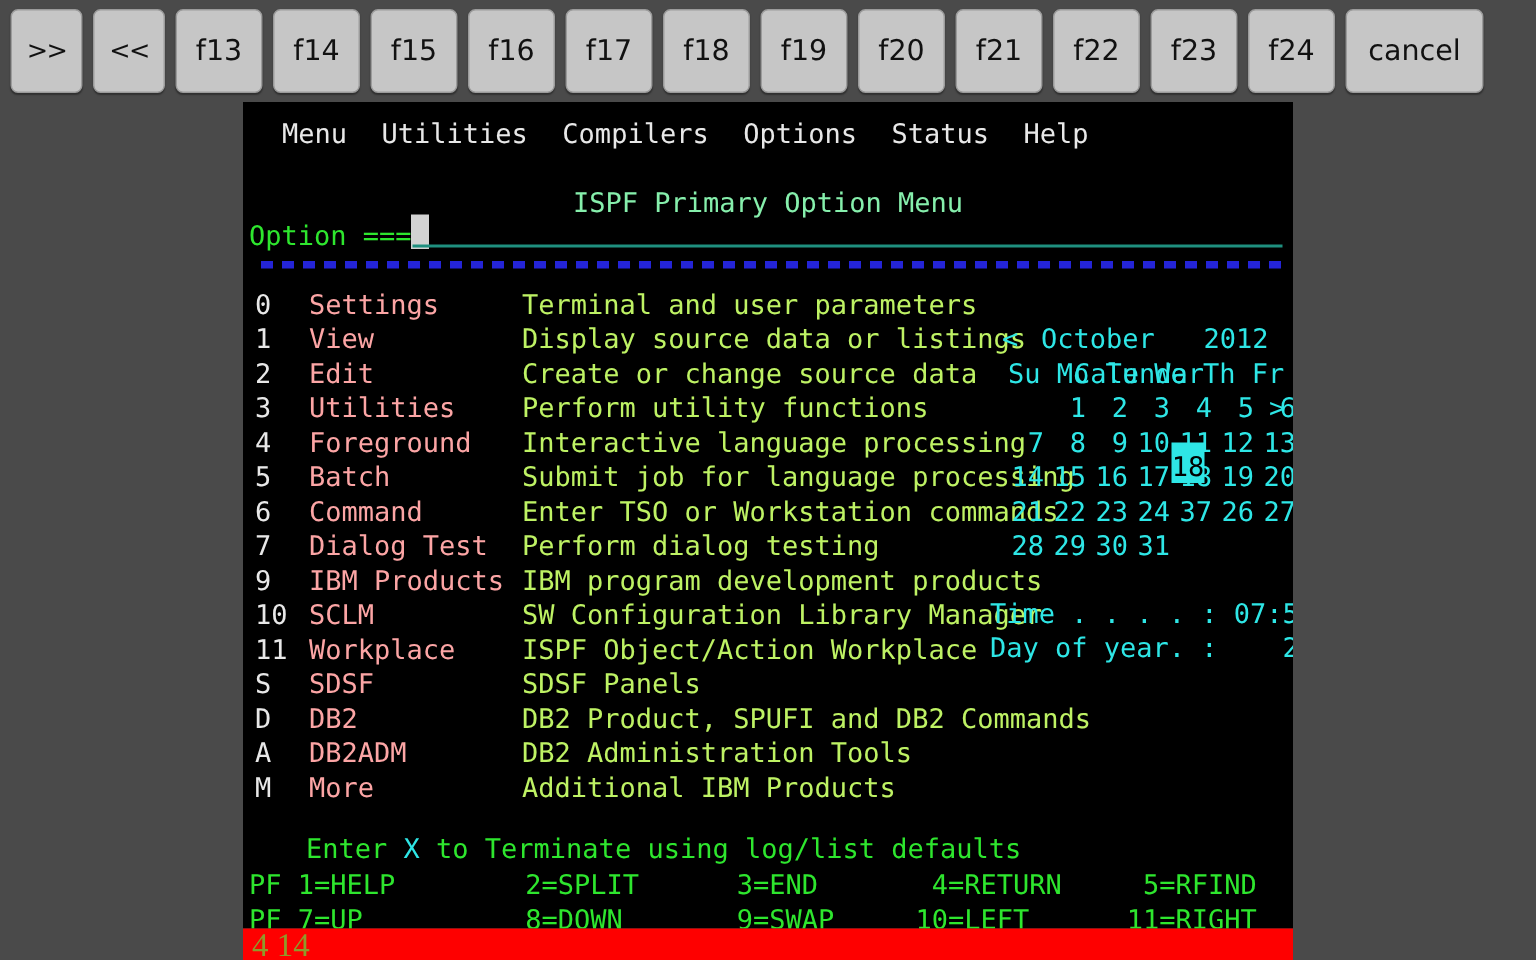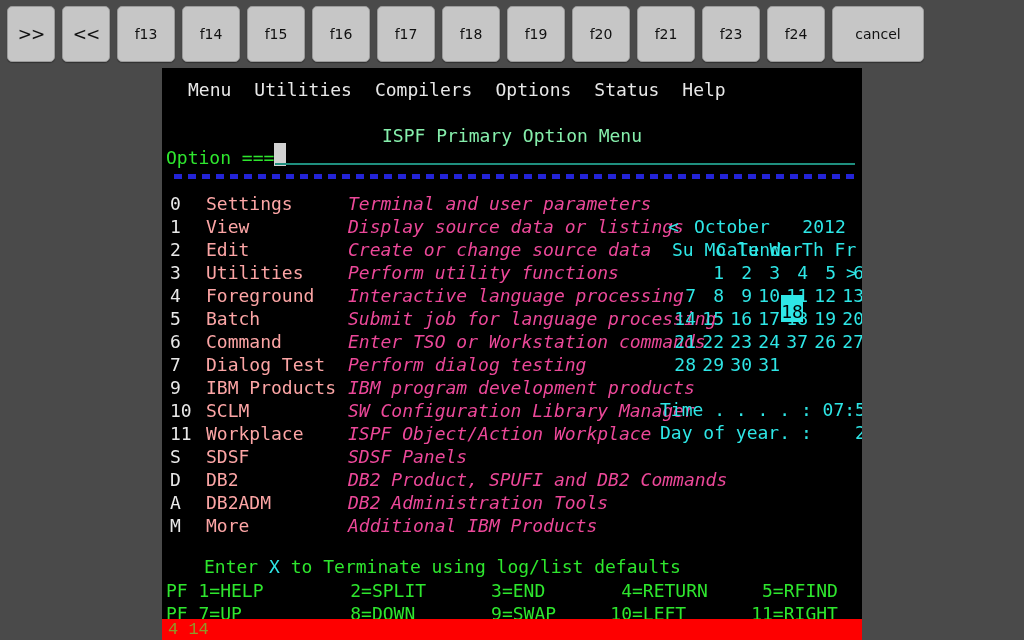--- a/index.html
+++ b/index.html
@@ -27,21 +27,21 @@
     box-sizing: border-box;
   }
   .fkey {
     height: 56px;
     margin-right: 7px;
     background: #c6c6c6;
     border: 1px solid #9b9b9b;
     border-radius: 5px;
     color: #111;
     font-family: "DejaVu Sans", "Liberation Sans", sans-serif;
-    font-size: 14px;
+    font-size: 19px;
     display: flex;
     align-items: center;
     justify-content: center;
     box-sizing: border-box;
     box-shadow: 0 1px 1px rgba(0,0,0,0.35);
   }
   .fkey:first-child { margin-left: 7px; }
   .fkey.nav { width: 48px; font-size: 17px; letter-spacing: -1px; }
   .fkey.fk  { width: 58px; }
   .fkey.cancel { width: 92px; }
@@ -106,21 +106,21 @@
     width: 580px;
     height: 2px;
     background: #1f8f7f;
   }
 
   
   #optlist { position: absolute; left: 8px; top: 124px; }
   .optrow { height: 23px; line-height: 23px; font-size: 18px; white-space: pre; }
   .optrow .num  { color: #e8e8e8; display: inline-block; width: 36px; }
   .optrow .name { color: #fca5a5; display: inline-block; width: 142px; }
-  .optrow .desc { color: #ec4899; font-style: italic; }
+  .optrow .desc { color: #bef264; }
 
   
   #calendar { position: absolute; left: 498px; top: 124px; width: 204px; }
   .calrow { height: 23px; line-height: 23px; font-size: 18px; white-space: pre; color: #2ee6e6; }
   #calhead { position: relative; }
   #calhead .arrow-l { position: absolute; left: 8px; }
   #calhead .caltitle { position: absolute; left: 56px; }
   #calhead .arrow-r { position: absolute; left: 186px; }
   #calmonth { padding-left: 34px; }
   #caldow  { padding-left: 12px; }
@@ -162,24 +162,24 @@
     top: 619px;
     width: 700px;
     height: 21px;
     background: #fe0000;
   }
   #statusbar .txt {
     position: absolute;
     left: 6px;
     top: 0;
     line-height: 21px;
-    font-size: 17px;
+    font-size: 22px;
     color: #8f9a2a;
     white-space: pre;
-    font-family: Liberation Mono, monospace;
+    font-family: Liberation Serif, serif;
   }
 </style>
 </head>
 <body>
 
 <div id="fkey-bar">
     <div class="fkey nav">
       <span>&gt;&gt;</span>
     </div>
     <div class="fkey nav">
@@ -204,20 +204,23 @@
       <span>f18</span>
     </div>
     <div class="fkey fk">
       <span>f19</span>
     </div>
     <div class="fkey fk">
       <span>f20</span>
     </div>
     <div class="fkey fk">
       <span>f21</span>
+    </div>
+    <div class="fkey fk">
+      <span>f22</span>
     </div>
     <div class="fkey fk">
       <span>f23</span>
     </div>
     <div class="fkey fk">
       <span>f24</span>
     </div>
     <div class="fkey cancel">
       <span>cancel</span>
     </div>

